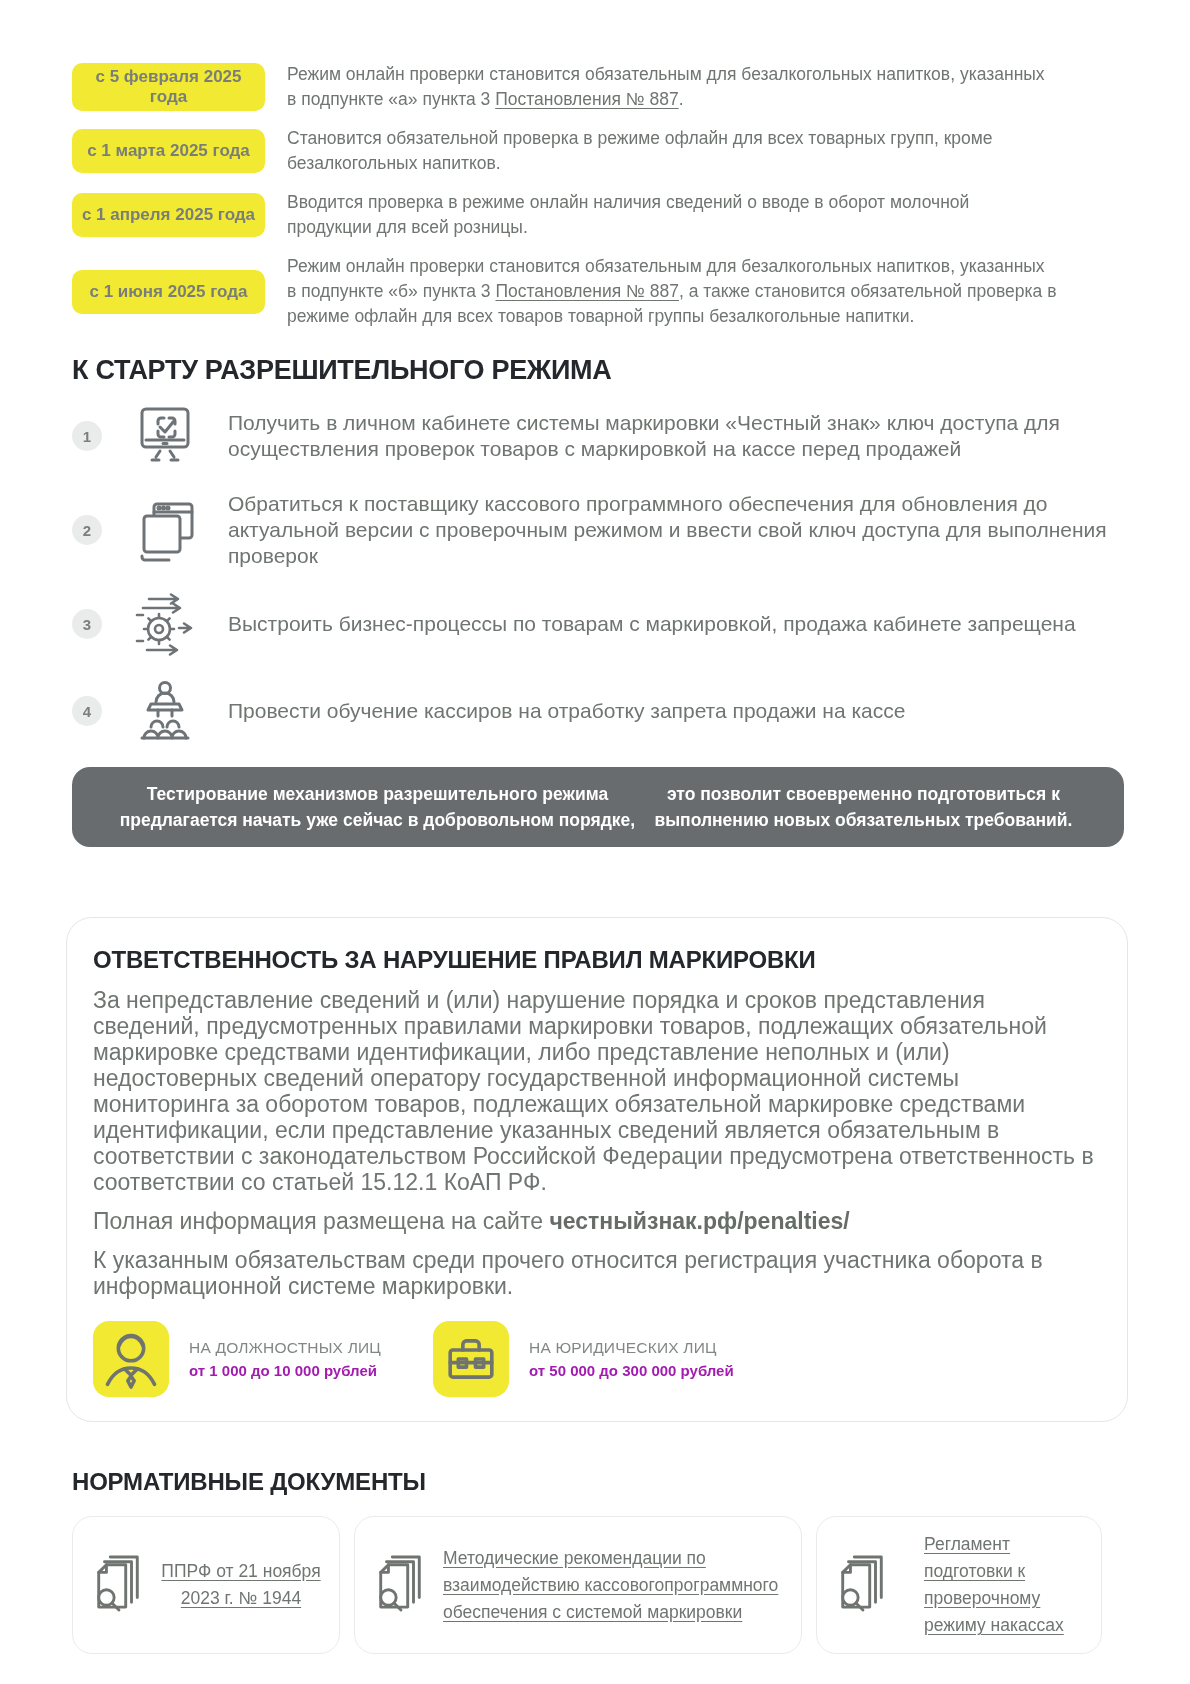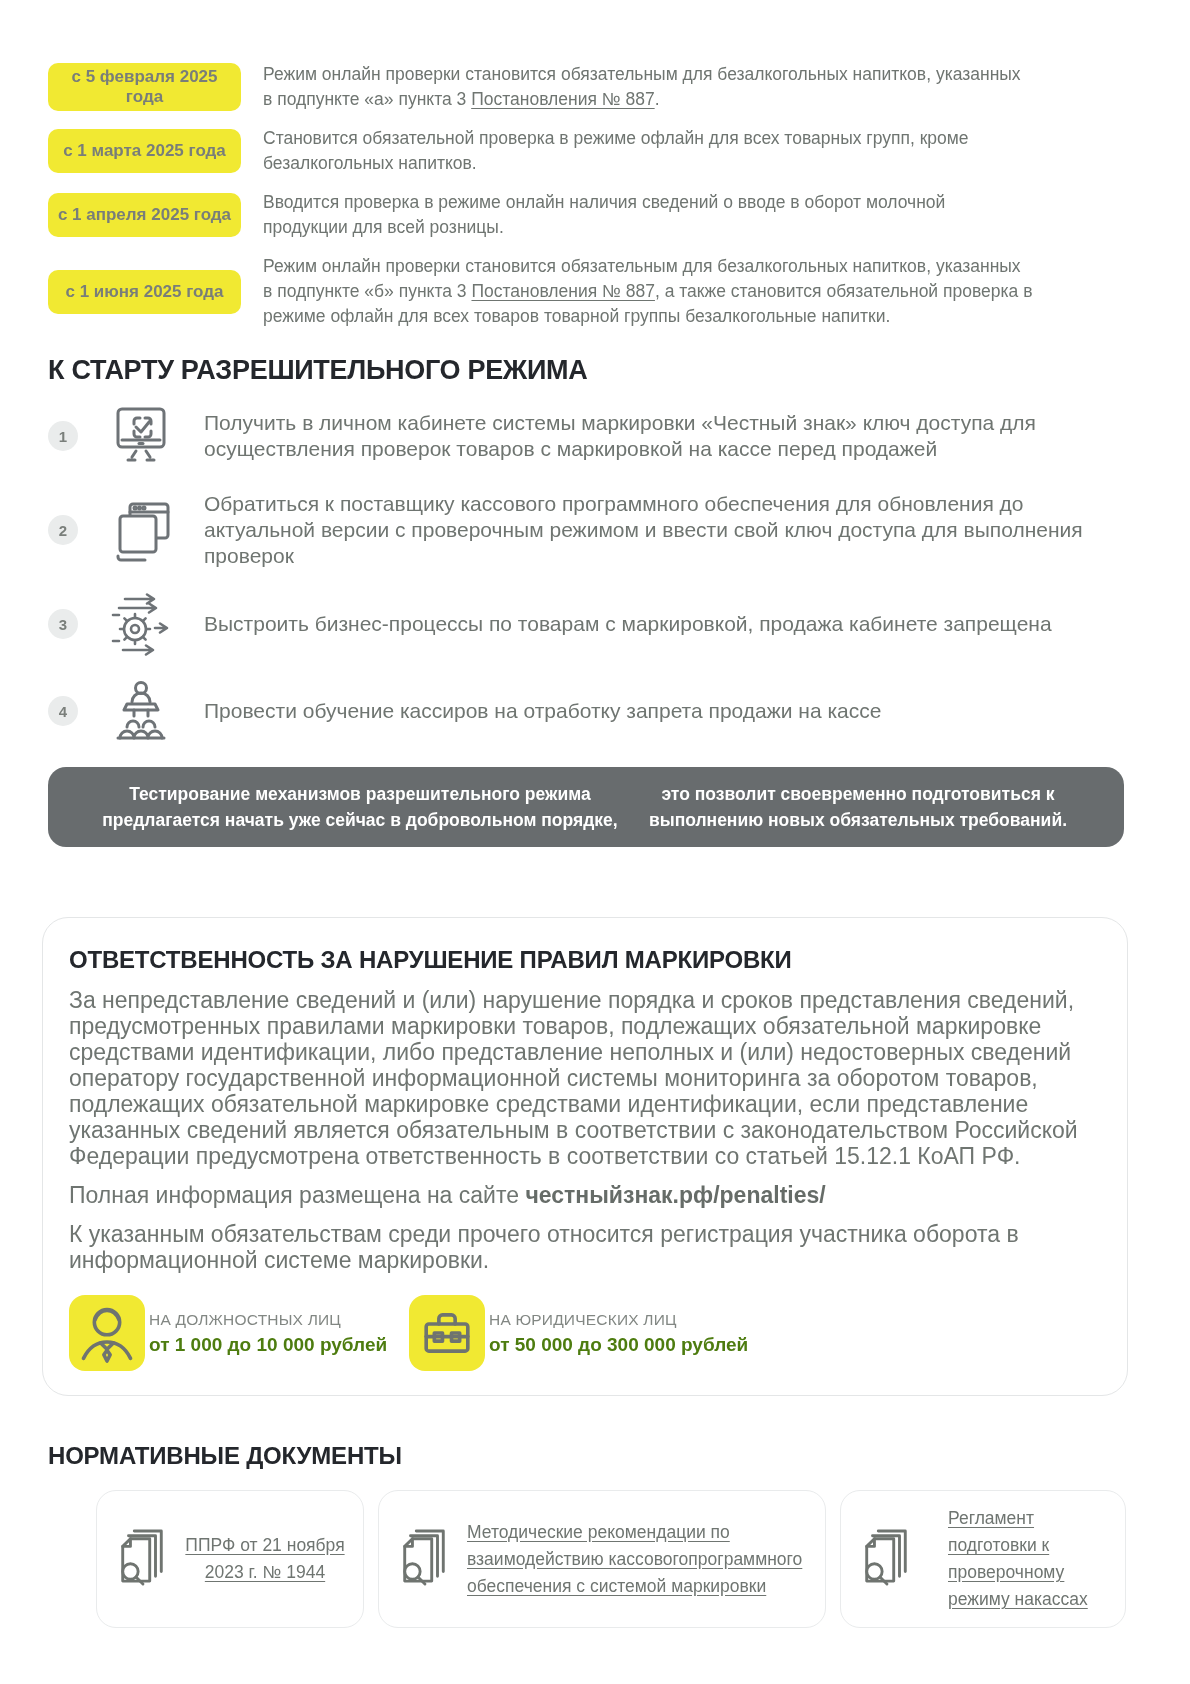--- a/index.html
+++ b/index.html
@@ -1,18 +1,18 @@
 <!DOCTYPE html>
 <html lang="ru"><head>
 <meta charset="utf-8">
 <style>
   * { margin:0; padding:0; box-sizing:border-box; }
   html,body { width:1190px; height:1684px; background:#ffffff; overflow:hidden; }
   body { font-family:"Liberation Sans","DejaVu Sans",sans-serif; color:#6F7571; }
-  .page { width:1190px; height:1684px; padding:62px 66px 0 48px; position:relative; }
+  .page { width:1190px; height:1684px; padding:62px 66px 0 72px; position:relative; }
 
   
   .tl-row { display:flex; align-items:center; gap:22px; margin-bottom:14px; }
   .tl-badge { flex:0 0 193px; min-height:44px; background:#F1E932; border-radius:10px;
     display:flex; align-items:center; justify-content:center;
     font-weight:bold; font-size:17px; color:#797E79; text-align:center; padding:4px 8px; }
   .tl-text { font-size:17.5px; line-height:25px; color:#6F7571; max-width:770px; }
   .tl-link { text-decoration:underline; text-underline-offset:3px; cursor:pointer; }
 
   
@@ -34,32 +34,32 @@
     display:flex; flex-direction:row; align-items:center; justify-content:center;
     padding:14px 40px; }
   .banner div { color:#ffffff; font-weight:bold; font-size:17.5px; line-height:26px; text-align:center; }
 
   
   .resp-box { margin-top:70px; margin-left:-6px; margin-right:-4px;
     border:1.5px solid #E4E6E7; border-radius:26px; padding:28px 30px 24px 26px; }
   .resp-box p { font-size:23px; line-height:26px; margin-top:13px; }
   .site-link { font-weight:bold; color:#666C68; cursor:pointer; }
   .penalties { display:flex; gap:20px; margin-top:22px; }
-  .penalty { display:flex; align-items:center; gap:4px; min-width:320px; }
+  .penalty { display:flex; align-items:center; gap:20px; min-width:320px; }
   .pen-ico { flex:0 0 76px; height:76px; background:#F1E932; border-radius:16px;
     display:flex; align-items:center; justify-content:center; }
   .pen-label { font-size:15.5px; color:#828783; letter-spacing:0.2px; }
-  .pen-amount { font-size:19px; font-weight:bold; color:#4d7c0f; margin-top:5px; }
+  .pen-amount { font-size:15px; font-weight:bold; color:#a21caf; margin-top:5px; }
 
   
   .docs-title { margin-top:46px; }
   .cards { display:flex; gap:14px; margin-top:20px; }
   .card { border:1.5px solid #E9EBEC; border-radius:20px; padding:14px 18px;
     display:flex; align-items:center; gap:16px; min-height:106px; cursor:pointer; }
-  .card-1 { flex:0 0 268px;margin-left:48px; }
+  .card-1 { flex:0 0 268px; }
   .card-2 { flex:0 0 448px; }
   .card-3 { flex:0 0 286px;gap:35px; }
   .card-link { font-size:17.5px; line-height:27px; color:#6F7571;
     text-decoration:underline; text-underline-offset:3px; }
   .card-1 .card-link { text-align:center; }
 </style>
 </head>
 <body>
 
 <div class="page">

